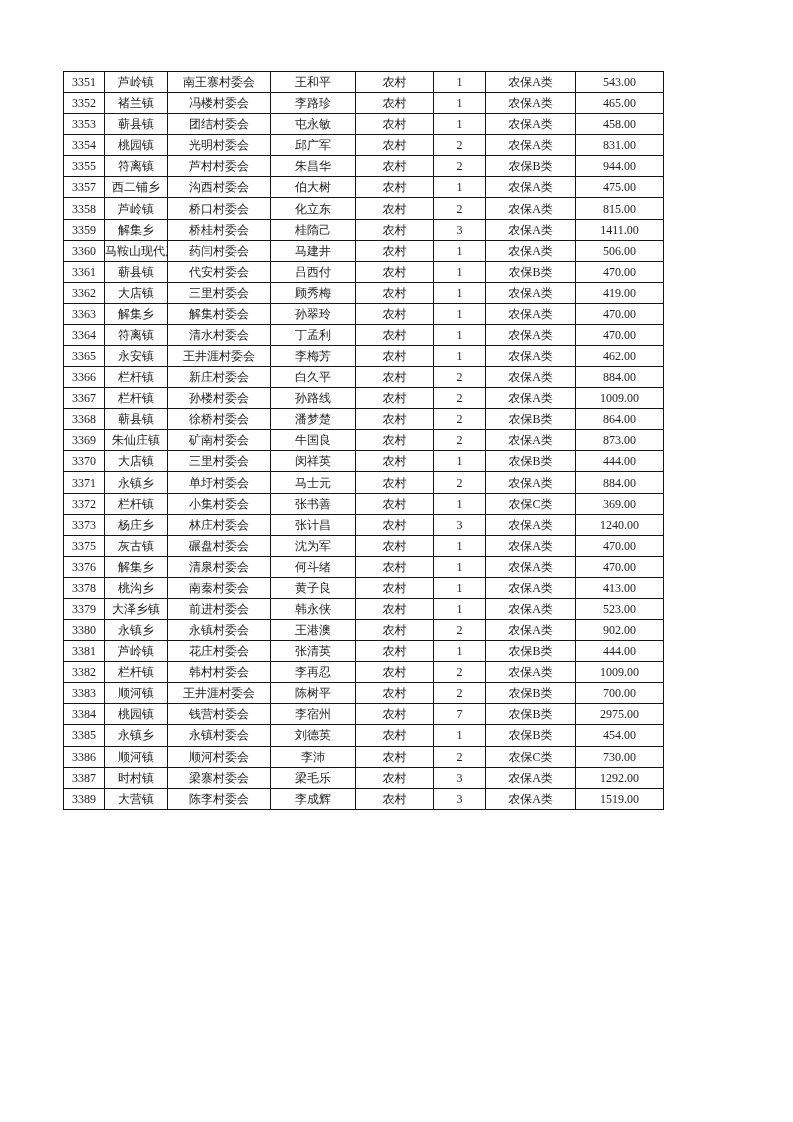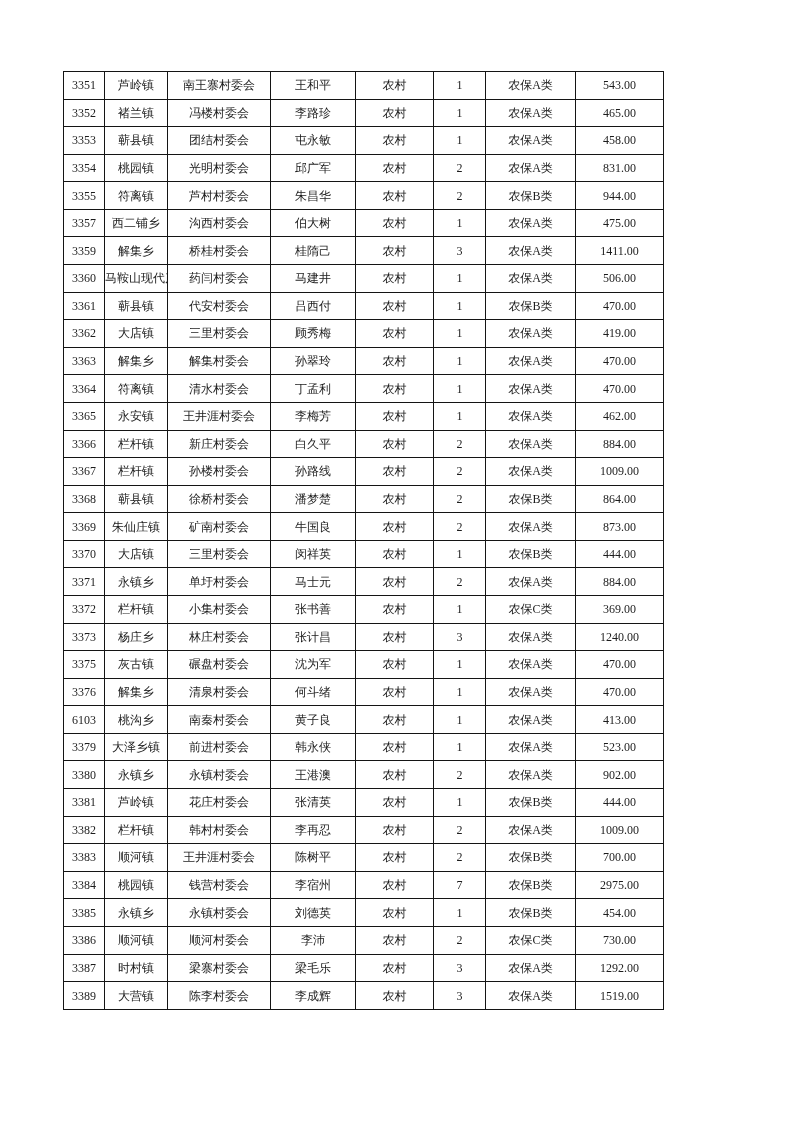--- a/index.html
+++ b/index.html
@@ -13,21 +13,21 @@
     height: 1122px;
     background: #ffffff;
     overflow: hidden;
     font-family: "Liberation Serif", "DejaVu Serif", serif;
   }
   table.grid {
     position: absolute;
     left: 63px;
     top: 71px;
     width: 600px;
-    height: 939px;
+    height: 739px;
     border-collapse: collapse;
     table-layout: fixed;
     padding-left: 32px;
   }
   table.grid td {
     border: 1.6px solid #141414;
     padding: 0;
     font-size: 12px;
     line-height: 1;
     color: #1c1c1c;
@@ -107,20 +107,30 @@
           <td>3357</td>
           <td>西二铺乡</td>
           <td>沟西村委会</td>
           <td>伯大树</td>
           <td>农村</td>
           <td>1</td>
           <td>农保A类</td>
           <td>475.00</td>
         </tr>
         <tr>
+          <td>3358</td>
+          <td>芦岭镇</td>
+          <td>桥口村委会</td>
+          <td>化立东</td>
+          <td>农村</td>
+          <td>2</td>
+          <td>农保A类</td>
+          <td>815.00</td>
+        </tr>
+        <tr>
           <td>3359</td>
           <td>解集乡</td>
           <td>桥桂村委会</td>
           <td>桂隋己</td>
           <td>农村</td>
           <td>3</td>
           <td>农保A类</td>
           <td>1411.00</td>
         </tr>
         <tr>
@@ -277,21 +287,21 @@
           <td>3376</td>
           <td>解集乡</td>
           <td>清泉村委会</td>
           <td>何斗绪</td>
           <td>农村</td>
           <td>1</td>
           <td>农保A类</td>
           <td>470.00</td>
         </tr>
         <tr>
-          <td>6103</td>
+          <td>3378</td>
           <td>桃沟乡</td>
           <td>南秦村委会</td>
           <td>黄子良</td>
           <td>农村</td>
           <td>1</td>
           <td>农保A类</td>
           <td>413.00</td>
         </tr>
         <tr>
           <td>3379</td>

